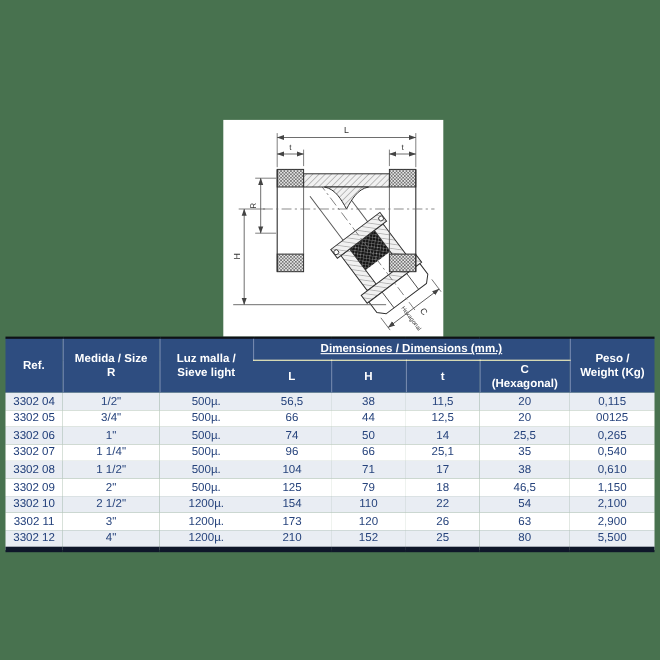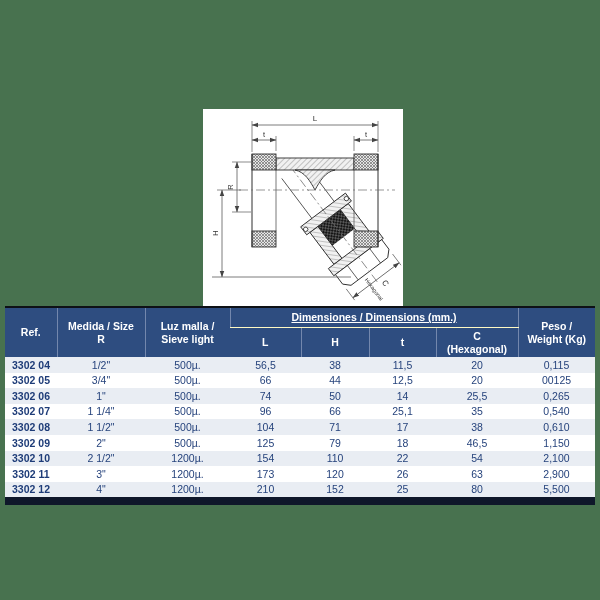--- a/index.html
+++ b/index.html
@@ -25,22 +25,22 @@
   }
   tr.h1 th{border-top:2px solid #0E1116;}
   tr.h1 th.div, tr.h2 th.div{border-left:1px solid #7387AD;}
   th.group{border-bottom:1px solid #fef9c3;height:17px;text-decoration:underline;}
   tr.h2 th{height:27px;}
   tbody td{
     height:15.6px;padding:0;text-align:center;vertical-align:middle;
     font-size:10.5px;color:#26437C;background:#ffffff;line-height:1;
   }
   tbody tr:nth-child(odd) td{background:#E9EDF3;}
-  tbody td.ref{font-weight:bold;color:#1E3C78;margin-left:30px;}
-  tbody tr:last-child td{border-bottom:8px solid #0f172a;}
+  tbody td.ref{font-weight:normal;color:#1E3C78;margin-left:30px;}
+  tbody tr:last-child td{border-bottom:5px solid #0f172a;}
 </style>
 </head>
 <body>
 
 <div class="stage">
 
   <div class="diagram-panel">
     <svg width="200" height="197" viewBox="0 0 200 197">
       <defs>
         <pattern id="hatch" width="4" height="4" patternUnits="userSpaceOnUse" patternTransform="rotate(45)">

